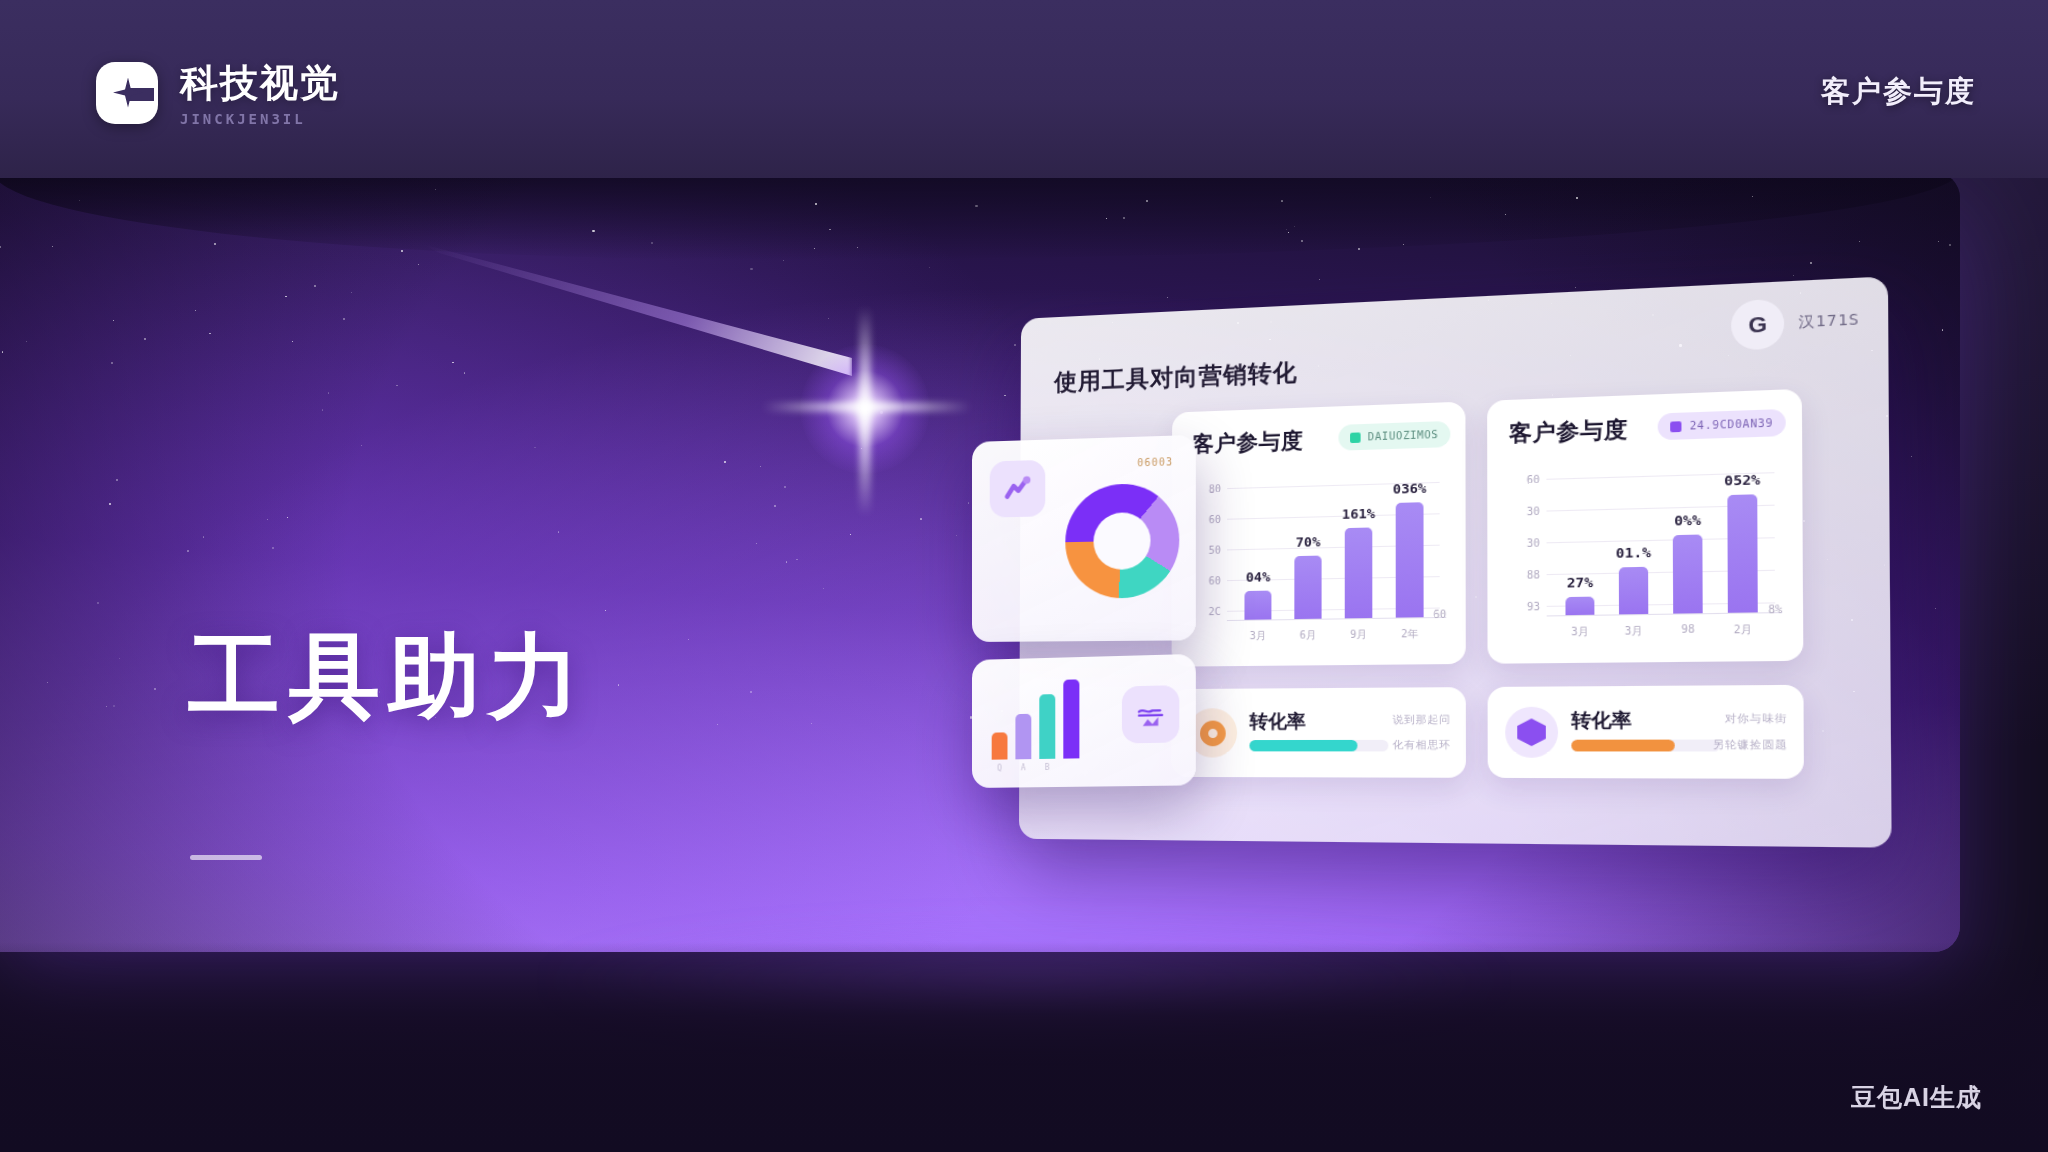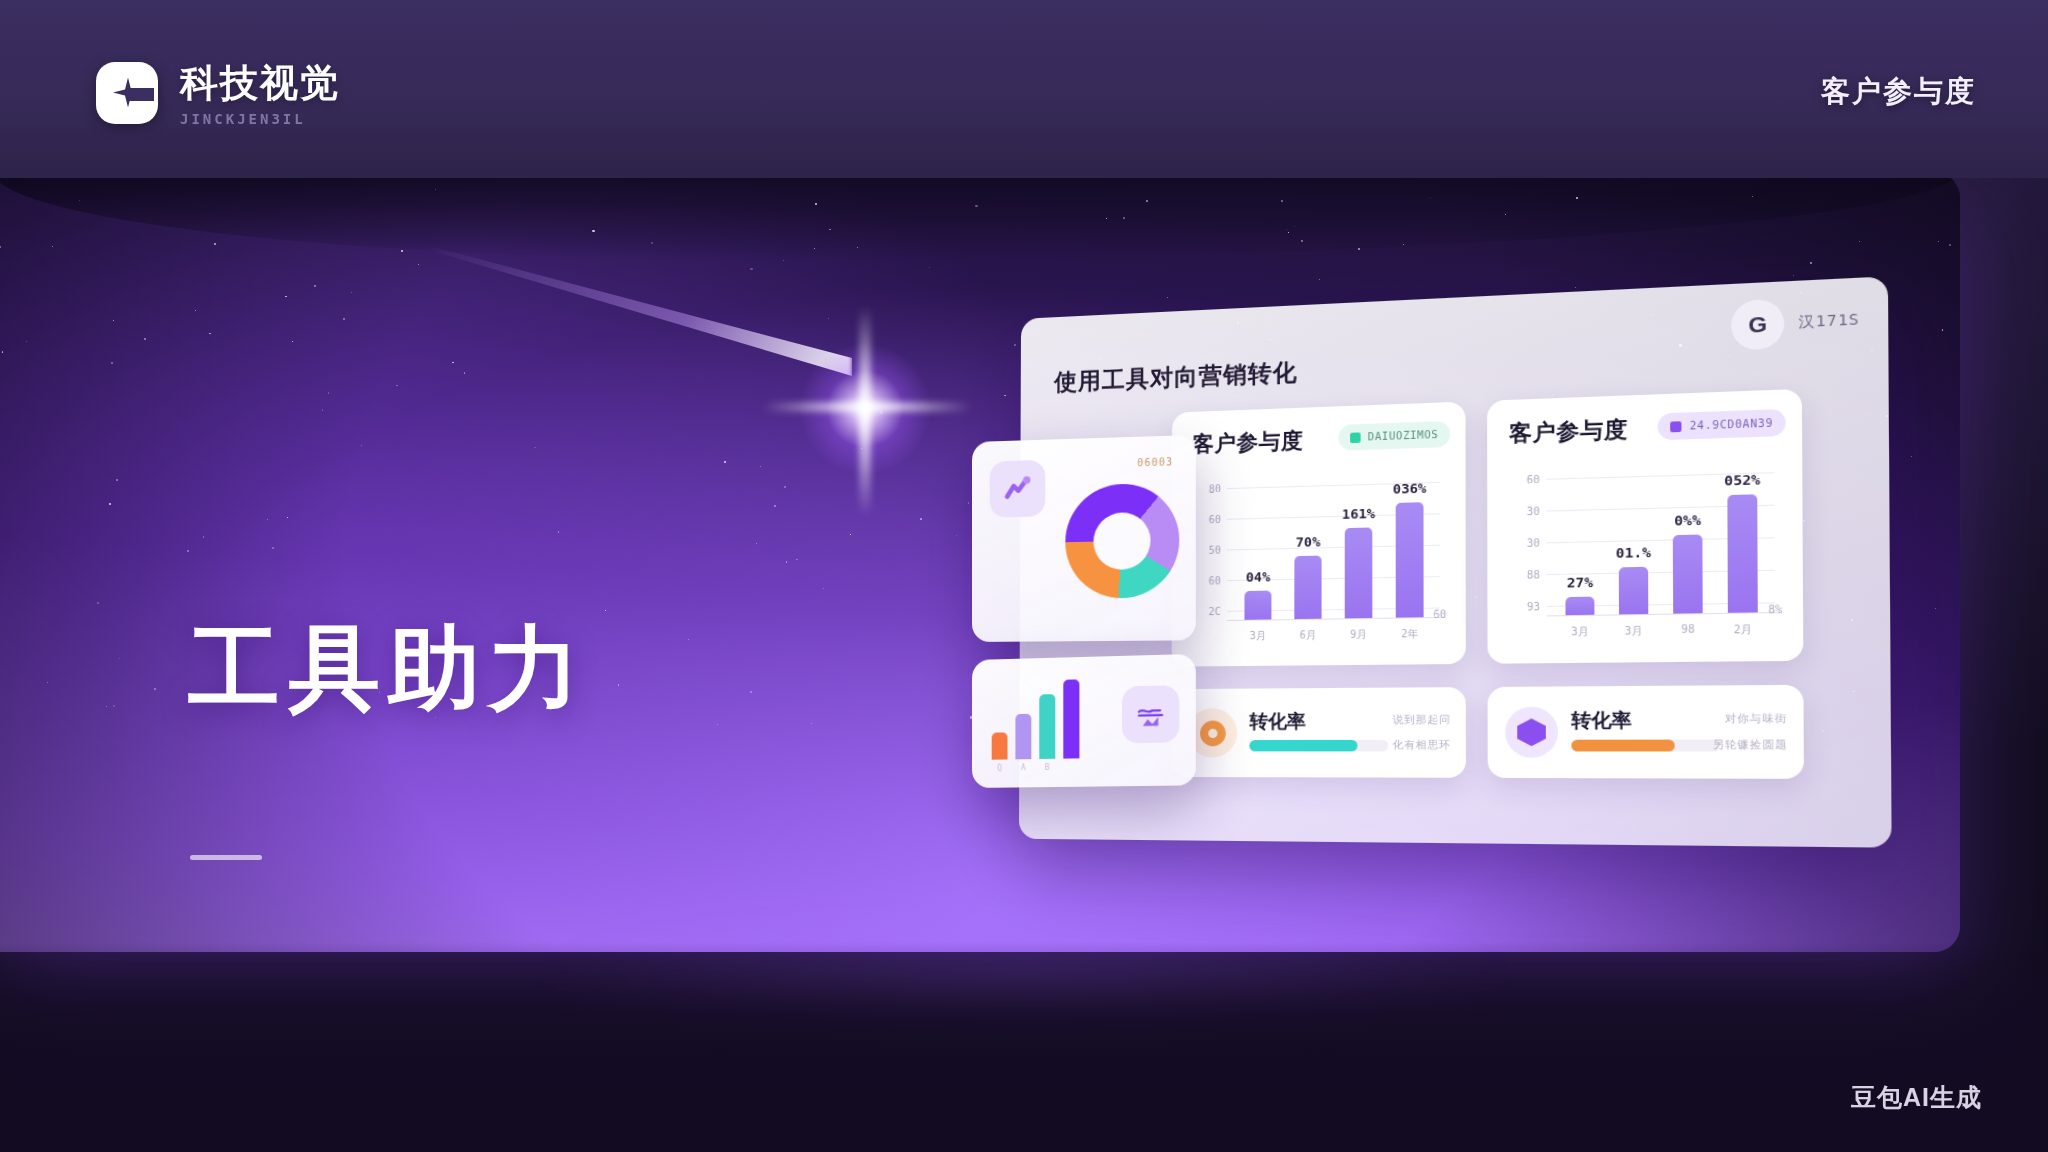--- a/index.html
+++ b/index.html
@@ -59,21 +59,21 @@
             border-radius:50%; }
   .comet .flare-v { position:absolute; left:437px; top:62px; width:12px; height:210px;
             background:linear-gradient(180deg, rgba(255,255,255,0) 0%, rgba(255,255,255,.9) 50%, rgba(255,255,255,0) 100%);
             filter:blur(3px); }
   .comet .flare-h { position:absolute; left:340px; top:158px; width:210px; height:10px;
             background:linear-gradient(90deg, rgba(255,255,255,0) 0%, rgba(255,255,255,.85) 50%, rgba(255,255,255,0) 100%);
             filter:blur(3px); }
 
   .headline { position:absolute; z-index:6; left:196px; top:440px; }
   .headline .l1 { font-size:92px; font-weight:800; color:#fff; letter-spacing:8px; line-height:1.22;
-            text-shadow:0 6px 26px rgba(60,20,120,.55); }
+            text-shadow:0 6px 26px rgba(60,20,120,.55);margin-top:8px; }
   .headline .l2 { font-size:92px; font-weight:800; color:#fff; letter-spacing:6px; line-height:1.22;
             text-shadow:0 6px 26px rgba(60,20,120,.55); }
   .rule { position:absolute; z-index:6; left:198px; top:683px; width:72px; height:5px;
             border-radius:3px; background:rgba(255,255,255,.62); }
 
   
   .dash { position:absolute; z-index:8; left:1020px; top:318px; width:806px; height:520px;
           border-radius:18px;
           background:linear-gradient(160deg, rgba(255,255,255,.90) 0%, rgba(246,243,252,.88) 55%, rgba(238,233,249,.86) 100%);
           box-shadow:0 30px 70px rgba(40,10,90,.40);

